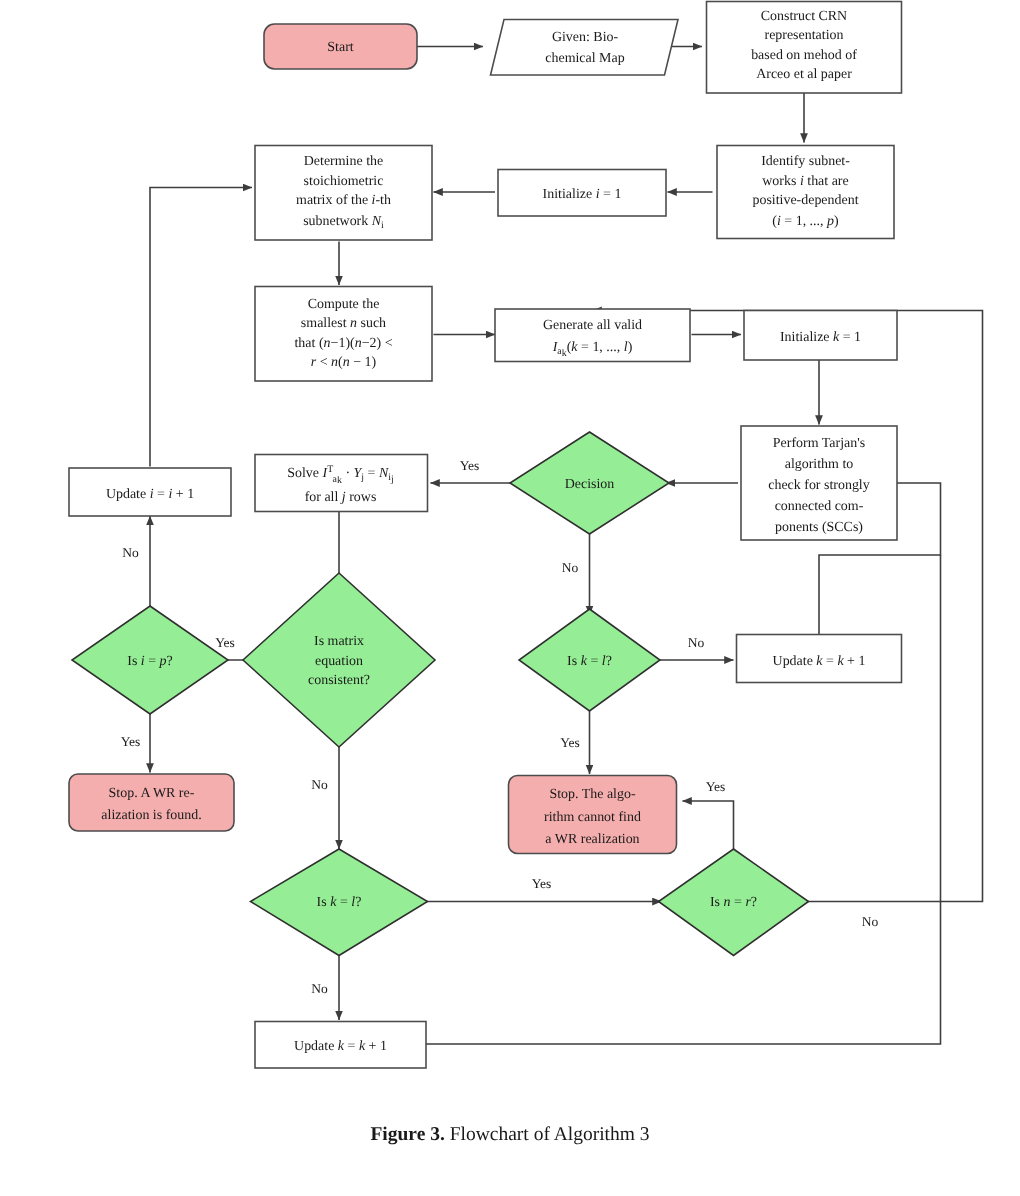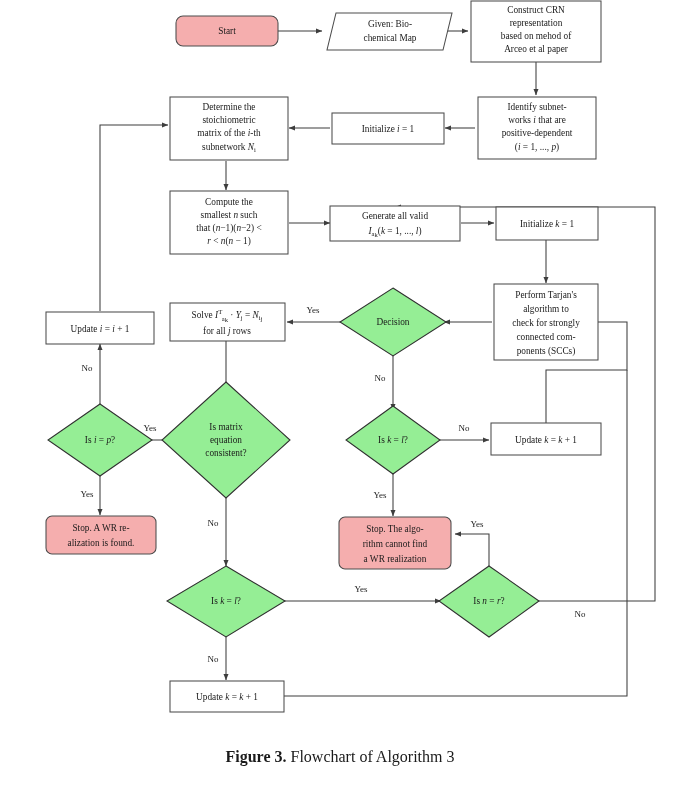--- a/index.html
+++ b/index.html
@@ -13,21 +13,21 @@
              font-size:9px;fill:#1a1a1a;text-anchor:middle;}
   .it{font-style:italic;}
   .sub{font-size:6.6px;}
   .sup{font-size:6.6px;}
   .shapeRect{fill:#ffffff;stroke:#4c4c4c;stroke-width:1.05;}
   .shapeTerm{fill:#F5AEAE;stroke:#4c4c4c;stroke-width:1.05;}
   .shapeDia{fill:#95EE95;stroke:#2f2f2f;stroke-width:1.05;}
   .shapePara{fill:#ffffff;stroke:#4c4c4c;stroke-width:1.05;}
   .link{fill:none;stroke:#3d3d3d;stroke-width:1.05;}
   #caption{position:absolute;left:0;top:748px;width:680px;text-align:center;
-           font-size:16px;font-family:"Liberation Serif","DejaVu Serif",serif;}
+           font-size:13px;font-family:"Liberation Serif","DejaVu Serif",serif;}
   #caption b{font-weight:bold;}
 </style>
 </head>
 <body>
 
 <div id="stage">
 
 <svg id="flow" viewBox="0 0 680 740">
   <defs>
     <marker id="ah" markerWidth="7" markerHeight="7" refX="6.2" refY="2.6" orient="auto" markerUnits="userSpaceOnUse">

